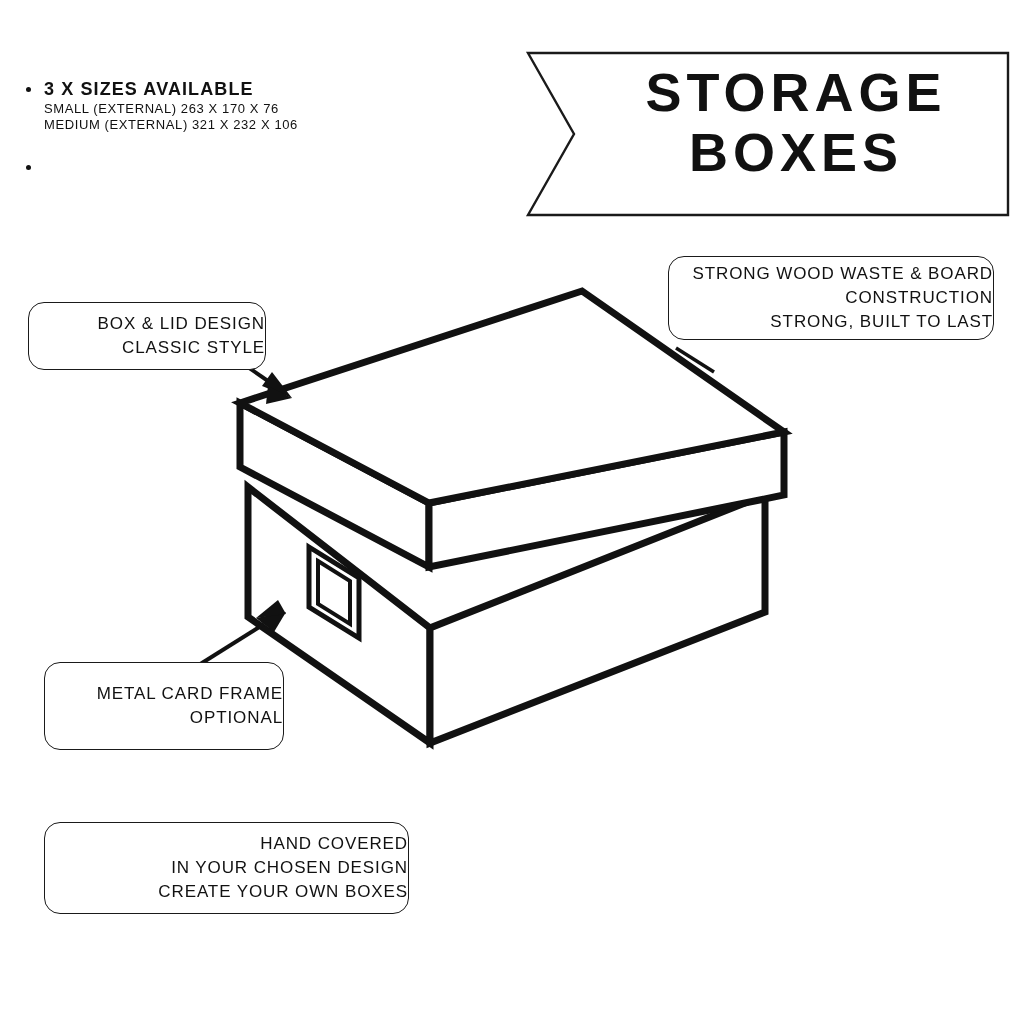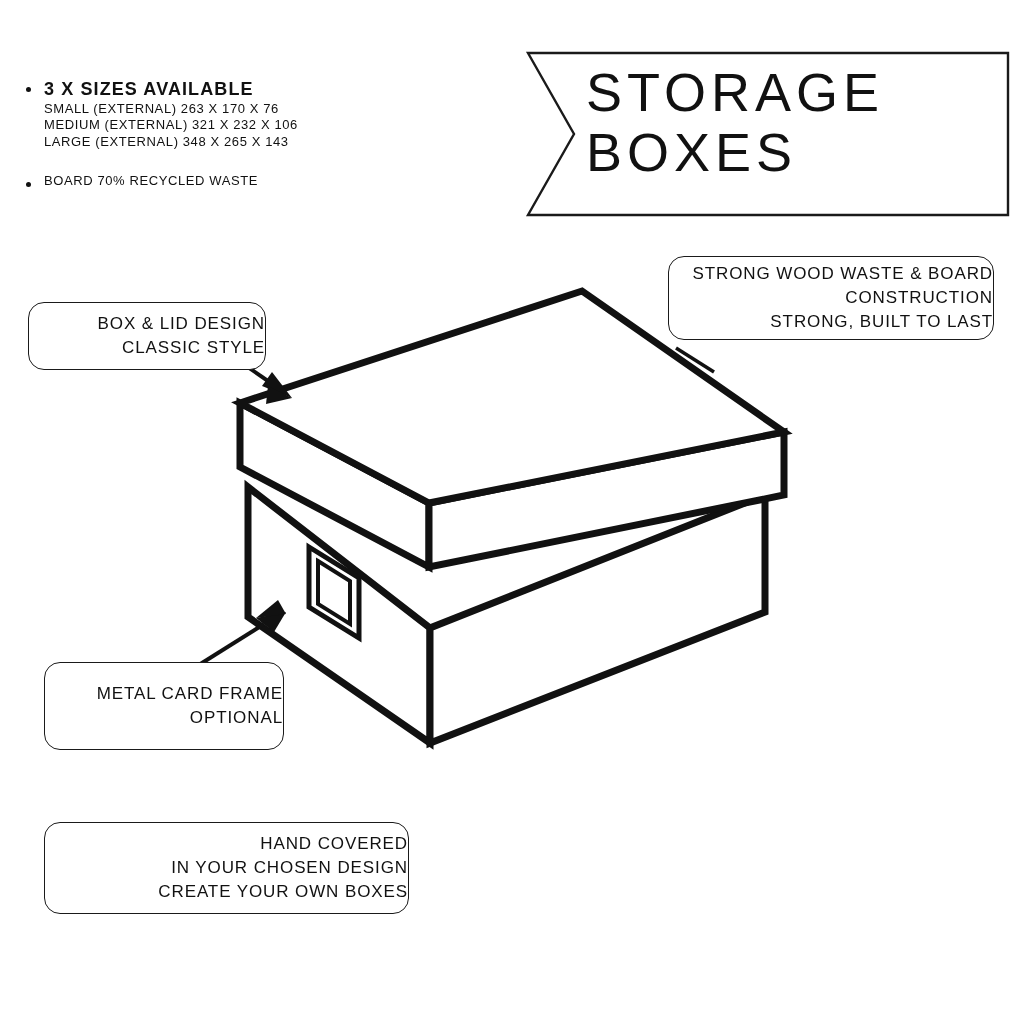--- a/index.html
+++ b/index.html
@@ -25,25 +25,25 @@
     top: 40px;
     width: 496px;
     height: 186px;
   }
   .banner-svg { position: absolute; left: 0; top: 0; }
   .banner-text {
     position: absolute;
     left: 66px;
     top: 22px;
     width: 420px;
-    text-align: left;
+    text-align: center;
     font-size: 54px;
     line-height: 1.12;
     letter-spacing: 5px;
-    font-weight: 400;
+    font-weight: 700;
     color: #111;
     text-transform: uppercase;
   }
   .banner-text .bline { display: block; white-space: nowrap; }
 
   
   .spec-list {
     position: absolute;
     left: 22px;
     top: 78px;
@@ -130,28 +130,26 @@
 
 <div class="spec-list">
 
   <div class="spec-group">
     <div class="spec-head">
       <span class="bullet"></span>
       <span>3 X SIZES AVAILABLE</span>
     </div>
     <div class="spec-line">SMALL (EXTERNAL) 263 X 170 X 76</div>
     <div class="spec-line">MEDIUM (EXTERNAL) 321 X 232 X 106</div>
-    <div class="spec-line">LARGE (EXTERNAL) 348 X 265 X 143</div>
   </div>
 
   <div class="spec-group">
     <div class="spec-head">
       <span class="bullet"></span>
     </div>
-    <div class="spec-line">BOARD 70% RECYCLED WASTE</div>
   </div>
 
 </div>
 
 <svg class="box-art" viewBox="0 0 1024 1024">
   <g fill="none" stroke="#111111" stroke-width="7" stroke-linejoin="miter" stroke-linecap="butt">
 
     <path d="M248 487 L248 617 L430 743 L430 628 L248 487 Z" fill="#ffffff"></path>
 
     <path d="M430 628 L430 743 L765 612 L765 495 L430 628 Z" fill="#ffffff"></path>

